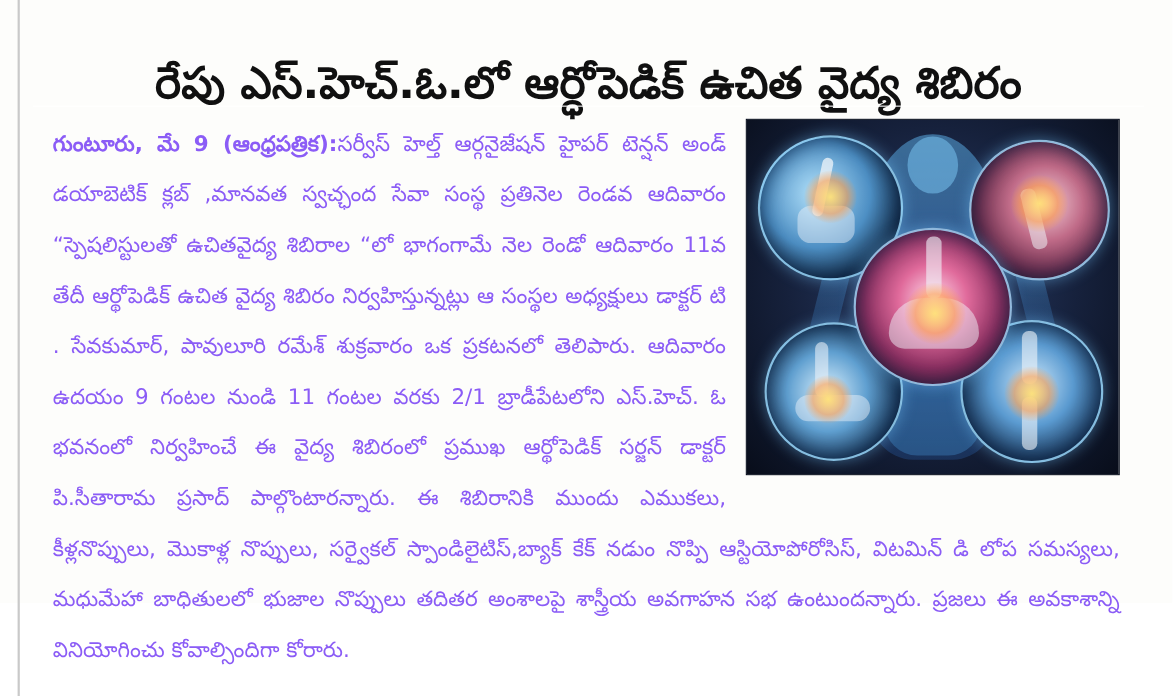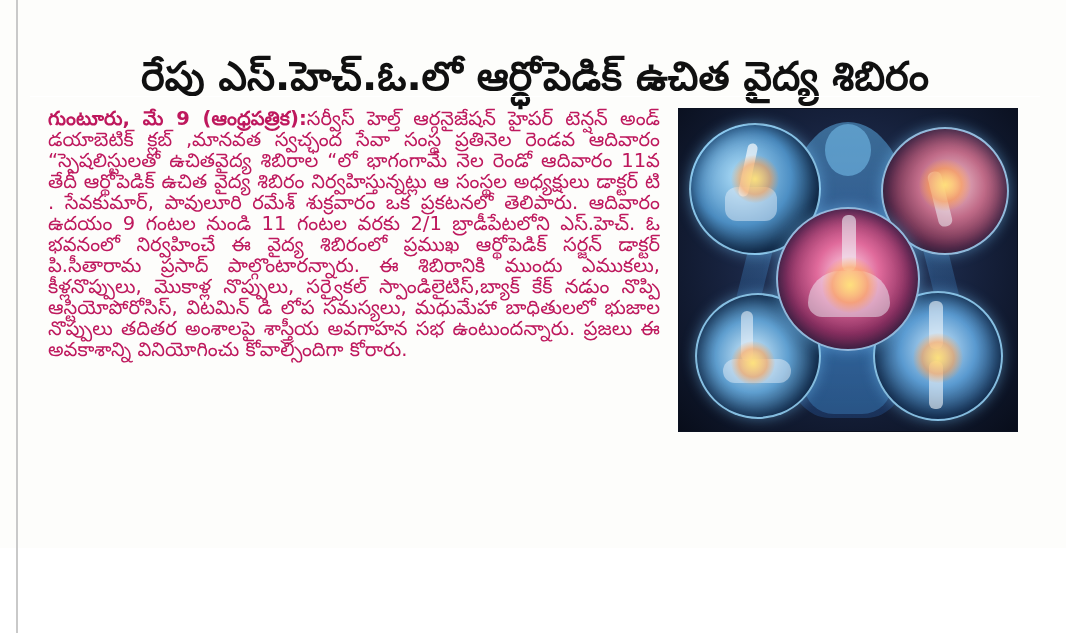--- a/index.html
+++ b/index.html
@@ -51,22 +51,22 @@
     height: 1px;
     background: #ffffff;
   }
   .article {
     position: absolute;
     left: 48px;
     top: 108px;
     width: 970px;
     font-family: "DejaVu Sans", sans-serif;
     font-size: 19.5px;
-    line-height: 21px;
-    color: #be185d;
+    line-height: 46px;
+    color: #8b5cf6;
     text-align: justify;
   }
   .article p {
     margin: 0;
   }
   .dateline {
     font-weight: bold;
   }
   .figure {
     float: right;

